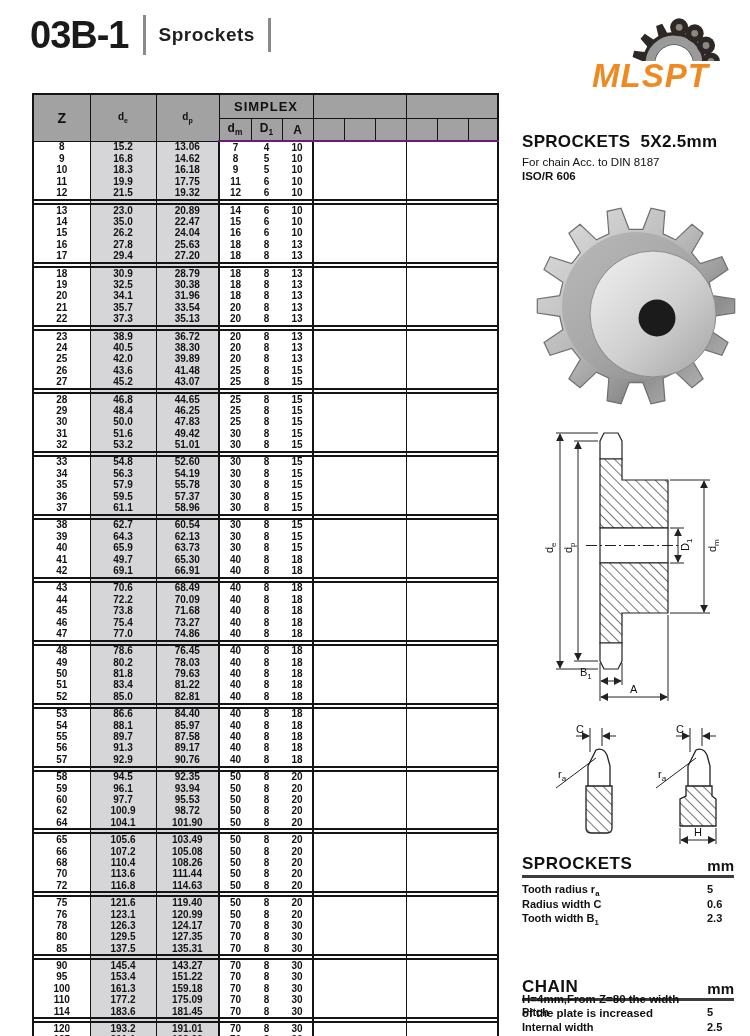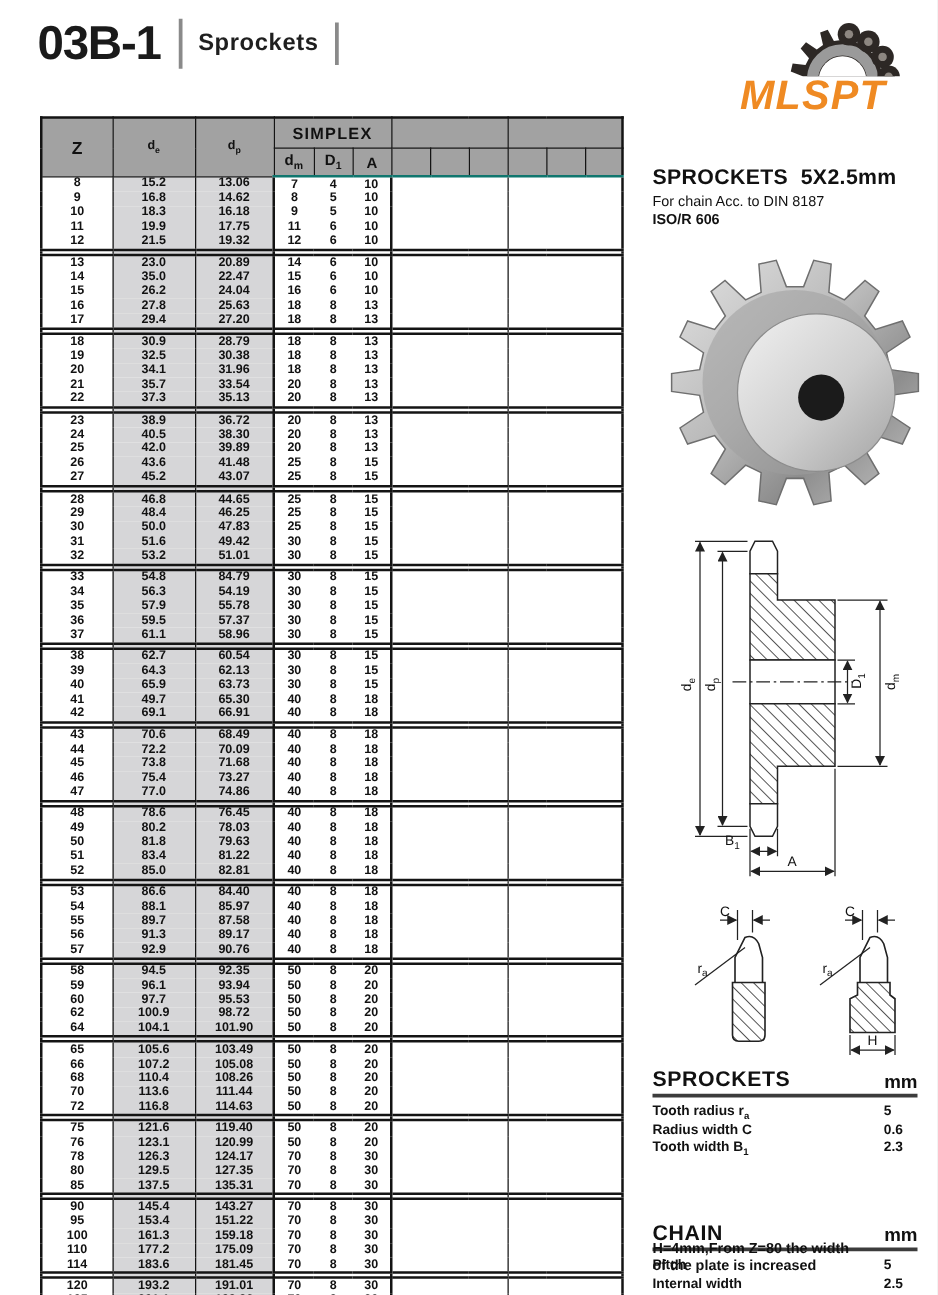--- a/index.html
+++ b/index.html
@@ -10,21 +10,21 @@
   .code{font-size:38px;font-weight:bold;letter-spacing:-1px;color:#1a1a1a;}
   .vbar{display:inline-block;width:3px;height:40px;background:#8a8a8a;margin:0 13px 0 14px;}
   .vbar2{display:inline-block;width:3px;height:34px;background:#8a8a8a;margin-left:13px;}
   .subtitle{font-size:19px;font-weight:bold;color:#1f1f1f;letter-spacing:.5px;}
   
   .tbl-wrap{position:absolute;left:32px;top:93px;}
   table.spt{border-collapse:collapse;table-layout:fixed;width:465px;border:2px solid #141414;}
   table.spt th{background:#a2a2a2;border:1px solid #141414;padding:0;color:#111;}
   th.h1{height:23px;font-size:14px;font-weight:bold;}
   th.simplex{font-size:13px;letter-spacing:1px;}
-  tr.hrow2 th{height:21px;font-size:12px;border-bottom:2px solid #0f766e;}
+  tr.hrow2 th{height:21px;font-size:12px;border-bottom:2px solid #701a75;}
   th.bigcol{font-size:10px;}
   sub{font-size:70%;}
   tr.dr td{height:11.4px;font-size:10px;font-weight:bold;line-height:1;
            text-align:center;vertical-align:middle;padding:0;white-space:nowrap;}
   td.c1,td.c2,td.ssh,td.ssh2{background:#d6d6d8;}
   td.c0,td.sz{border-right:1px solid #141414;}
   td.c1,td.ssh{border-right:1px solid #141414;}
   td.c2,td.ssh2{border-right:2px solid #141414;}
   td.c5,td.smid{border-right:2px solid #141414;}
   td.ce1,td.se1{border-right:1px solid #141414;}
@@ -369,21 +369,21 @@
             <td colspan="1" class="sz"></td>
             <td colspan="1" class="ssh"></td>
             <td colspan="1" class="ssh2"></td>
             <td colspan="3" class="smid"></td>
             <td colspan="3" class="se1"></td>
             <td colspan="3" class="se2"></td>
           </tr>
           <tr class="dr">
             <td class="c0">33</td>
             <td class="c1">54.8</td>
-            <td class="c2">84.79</td>
+            <td class="c2">52.60</td>
             <td class="c3">30</td>
             <td class="c4">8</td>
             <td class="c5">15</td>
             <td rowspan="5" colspan="3" class="ce1"></td>
             <td rowspan="5" colspan="3" class="ce2"></td>
           </tr>
           <tr class="dr">
             <td class="c0">34</td>
             <td class="c1">56.3</td>
             <td class="c2">54.19</td>

